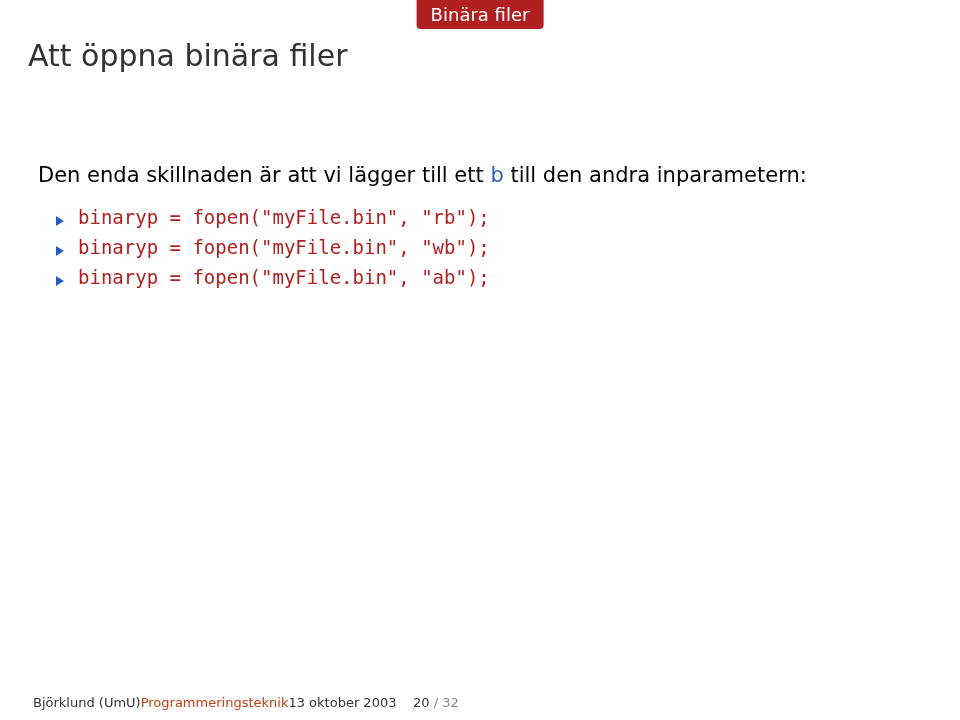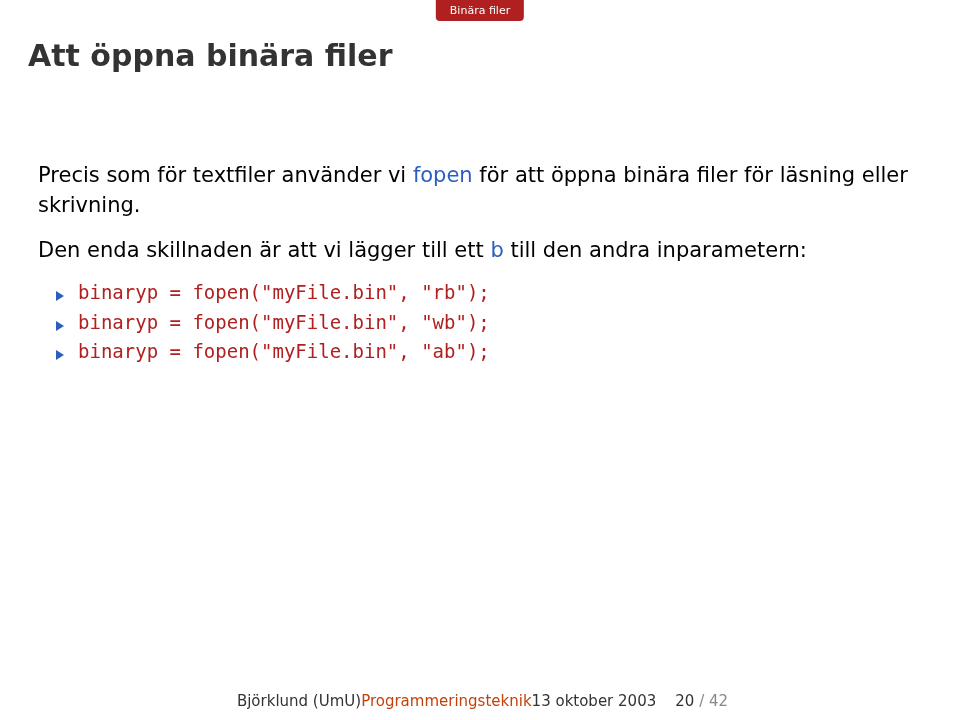--- a/index.html
+++ b/index.html
@@ -3,30 +3,30 @@
 <meta charset="utf-8">
 <style>
   * { margin: 0; padding: 0; box-sizing: border-box; }
   html, body { width: 960px; height: 720px; font-family: "DejaVu Sans", "Liberation Sans", Arial, sans-serif; background: #fff; color: #000; overflow: hidden; }
   .slide { width: 960px; height: 720px; position: relative; }
   .nav-tab {
     position: absolute;
     top: 0; left: 50%; transform: translateX(-50%);
     background: #b02020;
     color: #fff;
-    font-size: 11px;
+    font-size: 18px;
     padding: 4px 14px;
     border-bottom-left-radius: 4px;
     border-bottom-right-radius: 4px;
   }
   .title {
     position: absolute;
     top: 38px; left: 28px;
     font-size: 30px;
-    font-weight: 700;
+    font-weight: 400;
     color: #333;
   }
   .body {
     position: absolute;
     top: 160px; left: 38px; right: 38px;
     font-size: 21px;
     line-height: 1.45;
     color: #000;
   }
   .para { margin-bottom: 14px; }
@@ -43,42 +43,39 @@
     margin-right: 14px;
     margin-left: 18px;
     position: relative;
     top: 2px;
   }
   .code { font-family: "DejaVu Sans Mono", "Liberation Mono", monospace; font-size: 19px; color: #b02020; }
   .footer {
     position: absolute;
     bottom: 10px; left: 5px; right: 0;
     display: flex;
-    justify-content: center;
+    justify-content: flex-start;
     align-items: center;
-    font-size: 15px;
+    font-size: 13px;
     padding: 0 28px;
     color: #333;
   }
   .footer .center { color: #c2410c; }
   .footer .right { color: #333; }
   .pagedim { color: #888; }
 </style>
 </head>
 <body>
 <div class="slide">
 
 <div class="nav-tab">Binära filer</div>
 
 <div class="title">Att öppna binära filer</div>
 
 <div class="body">
-  <div class="para">
-    <span>Precis som för textfiler använder vi </span><span class="fopen">fopen</span><span> för att öppna binära filer för läsning eller skrivning.</span>
-  </div>
   <div class="para">
     <span>Den enda skillnaden är att vi lägger till ett </span><span class="b">b</span><span> till den andra inparametern:</span>
   </div>
   <div class="bullets">
     <div class="bullet-row">
       <span class="tri"></span>
       <span class="code">binaryp = fopen("myFile.bin", "rb");</span>
     </div>
     <div class="bullet-row">
       <span class="tri"></span>
@@ -88,17 +85,17 @@
       <span class="tri"></span>
       <span class="code">binaryp = fopen("myFile.bin", "ab");</span>
     </div>
   </div>
 </div>
 
 <div class="footer">
   <div class="left">Björklund (UmU)</div>
   <div class="center">Programmeringsteknik</div>
   <div class="right">
-    <span>13 oktober 2003</span>&nbsp;&nbsp;&nbsp;&nbsp;<span>20</span><span class="pagedim"> / </span><span class="pagedim">42</span>
+    <span>13 oktober 2003</span>&nbsp;&nbsp;&nbsp;&nbsp;<span>20</span><span class="pagedim"> / </span><span class="pagedim">32</span>
   </div>
 </div>
 
 </div>
 
 </body></html>

